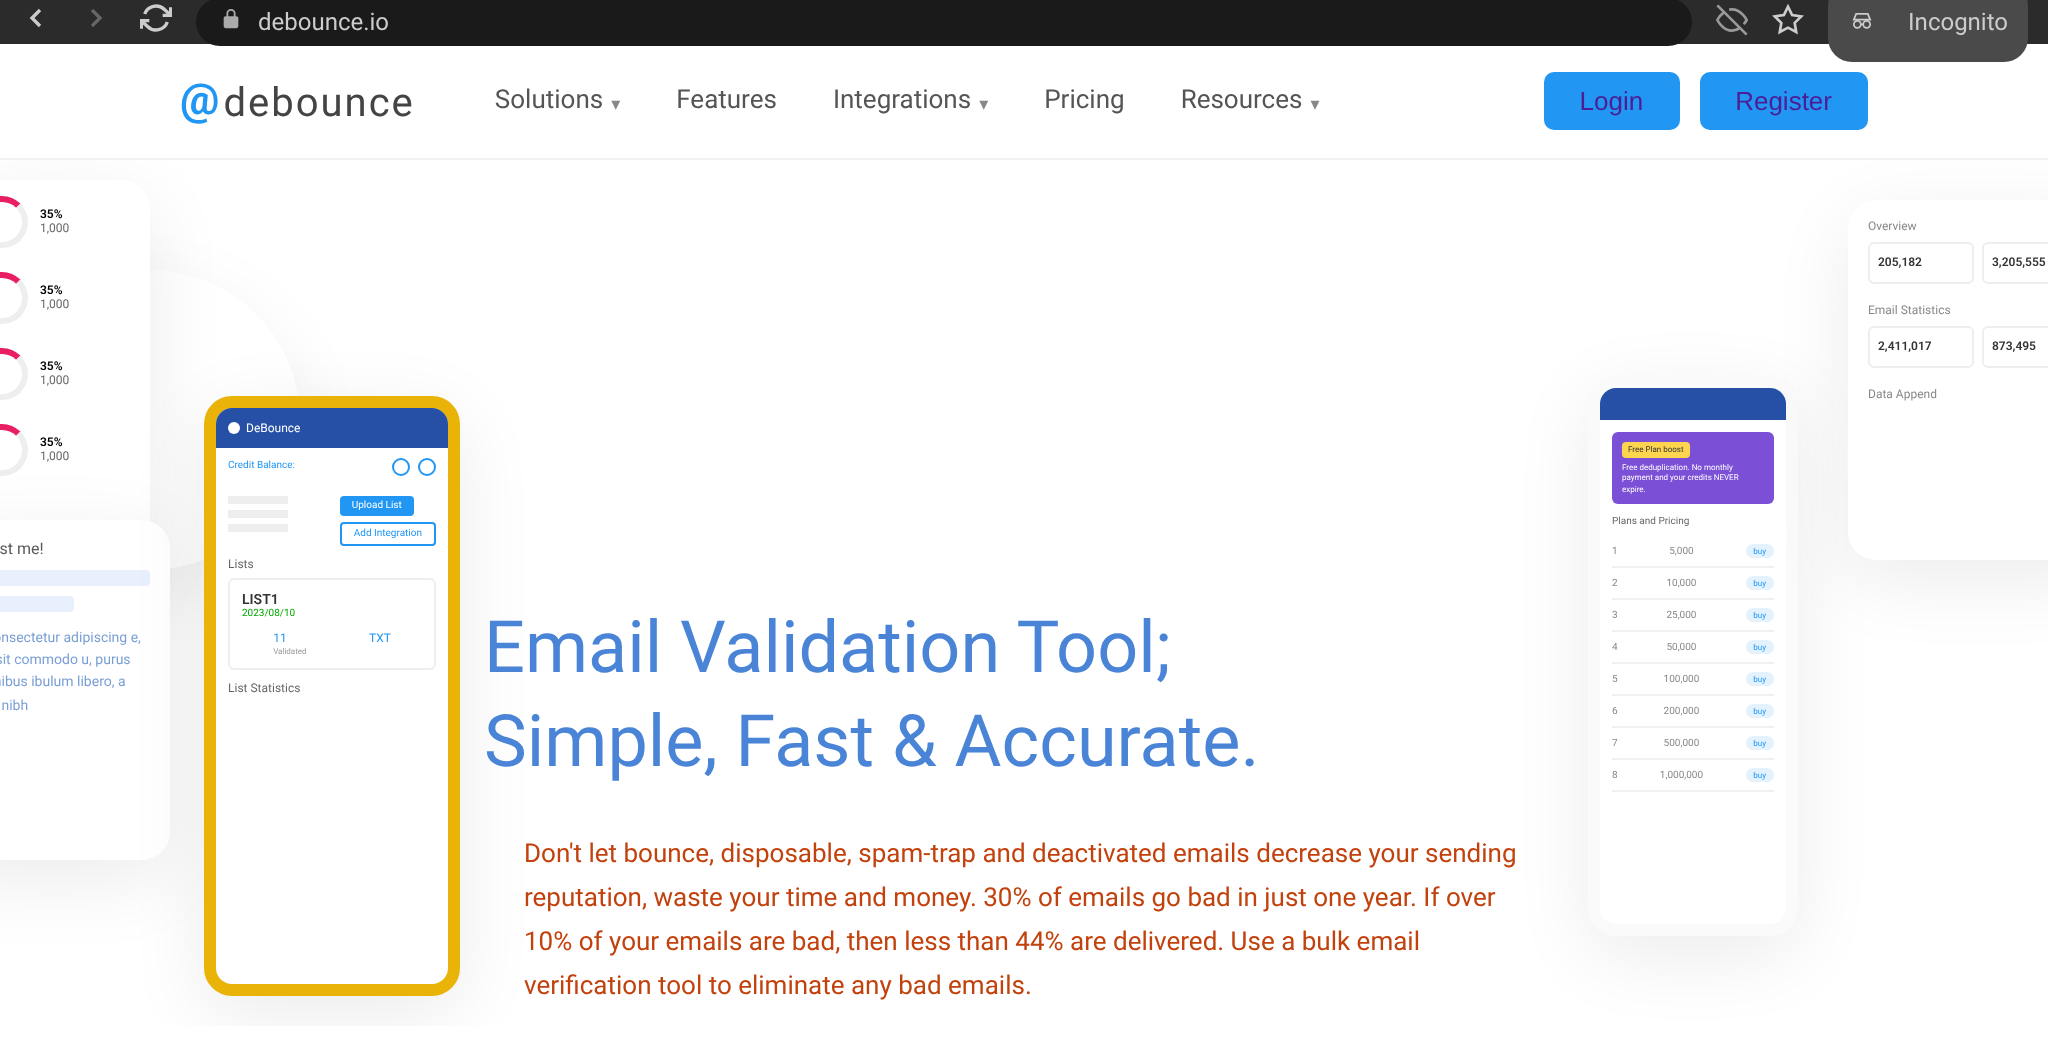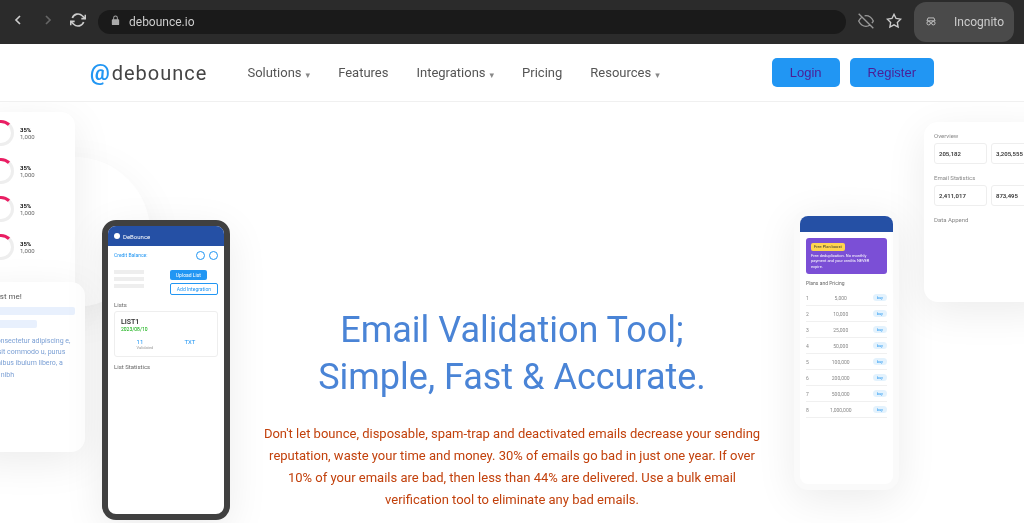--- a/index.html
+++ b/index.html
@@ -1,19 +1,19 @@
 <!DOCTYPE html>
 <html><head>
   <meta charset="utf-8">
   <style>
     * { margin: 0; padding: 0; box-sizing: border-box; }
     body { font-family: -apple-system, BlinkMacSystemFont, "Segoe UI", Roboto, sans-serif; background: #fff; width: 1024px; height: 523px; overflow: hidden; }
     
     
-    .browser-bar { background: #2b2b2b; height: 44px; display: flex; align-items: center; padding: 0 10px; gap: 12px; justify-content: center; }
+    .browser-bar { background: #2b2b2b; height: 22px; display: flex; align-items: center; padding: 0 10px; gap: 12px; justify-content: center; }
     .nav-icons { display: flex; gap: 14px; align-items: center; }
     .nav-icon { color: #ccc; cursor: pointer; }
     .nav-icon.disabled { color: #666; }
     .url-bar { flex: 1; background: #1a1a1a; border-radius: 20px; height: 24px; display: flex; align-items: center; padding: 0 12px; gap: 8px; color: #ccc; font-size: 12px; }
     .lock-icon { color: #aaa; }
     .right-icons { display: flex; gap: 12px; align-items: center; color: #ccc; font-size: 12px; }
     .incognito-badge { display: flex; align-items: center; gap: 16px; background: #4a4a4a; padding: 13px 10px; border-radius: 12px; }
     
     
     .header { height: 58px; display: flex; align-items: center; padding: 0 90px; justify-content: space-between; border-bottom: 1px solid #f0f0f0; background: #fff; }
@@ -22,37 +22,37 @@
     .logo-text { color: #444; font-size: 20px; letter-spacing: 1px; }
     .nav-menu { display: flex; gap: 28px; align-items: center; margin-left: 40px; }
     .nav-item { color: #555; font-size: 13px; cursor: pointer; display: flex; align-items: flex-end; gap: 4px; }
     .nav-buttons { display: flex; gap: 10px; }
     .btn { padding: 7px 18px; border-radius: 5px; font-size: 13px; font-weight: 500; cursor: pointer; border: none; color: #4c1d95; }
     .btn-login { background: #2196f3; }
     .btn-register { background: #2196f3; }
     
     
     .hero { position: relative; background: #fff; padding-top: 55px; height: 433px; overflow: hidden; }
-    .hero-content { max-width: 540px; margin: 0 auto; text-align: center; position: relative; z-index: 2; }
+    .hero-content { max-width: 540px; margin: 16px auto; text-align: left; position: relative; z-index: 2; }
     .hero-title { color: #4a84d6; font-size: 36px; font-weight: 400; line-height: 1.3; margin-bottom: 22px; }
     .hero-desc { color: #c2410c; font-size: 13px; line-height: 1.7; margin-bottom: 26px; padding: 0 20px; }
     
     
     .mockup { position: absolute; background: #fff; border-radius: 14px; box-shadow: 0 10px 40px rgba(0,0,0,0.08); }
     .mockup-left-1 { left: -20px; top: 10px; width: 95px; height: 190px; padding: 8px; }
     .mockup-left-1 .row { display: flex; align-items: center; gap: 6px; margin-bottom: 12px; }
     .circle-gauge { width: 26px; height: 26px; border-radius: 50%; border: 3px solid #e91e63; border-right-color: #eee; border-bottom-color: #eee; position: relative; }
     .gauge-txt { font-size: 6px; color: #666; }
     
     .mockup-left-2 { left: -30px; top: 180px; width: 115px; height: 170px; padding: 10px; font-size: 7px; color: #7a9fd4; }
     .ml2-title { color: #5a5a5a; font-size: 8px; margin-bottom: 6px; }
     .ml2-line { background: #e8f0fd; height: 8px; border-radius: 2px; margin-bottom: 5px; }
     .ml2-text { line-height: 1.6; margin-top: 8px; }
     
-    .mockup-phone-left { left: 102px; top: 118px; width: 128px; height: 300px; border: 6px solid #404040; padding: 0; }
+    .mockup-phone-left { left: 102px; top: 118px; width: 128px; height: 300px; border: 6px solid #eab308; padding: 0; }
     .phone-header { background: #2550a5; height: 20px; border-radius: 8px 8px 0 0; display: flex; align-items: center; padding: 0 6px; gap: 3px; }
     .phone-dot { width: 6px; height: 6px; background: #fff; border-radius: 50%; }
     .phone-header-txt { color: #fff; font-size: 6px; }
     .phone-subheader { height: 18px; background: #fff; display: flex; align-items: center; justify-content: flex-end; padding: 0 6px; gap: 4px; }
     .phone-subheader .ic { width: 9px; height: 9px; border: 1px solid #2196f3; border-radius: 50%; }
     .phone-body { padding: 6px; font-size: 5px; color: #888; }
     .phone-btn-blue { background: #2196f3; color: #fff; padding: 2px 6px; border-radius: 2px; font-size: 5px; display: inline-block; margin-bottom: 3px; }
     .phone-btn-outline { border: 1px solid #2196f3; color: #2196f3; padding: 2px 6px; border-radius: 2px; font-size: 5px; display: inline-block; }
     .phone-section-label { font-size: 6px; color: #666; margin: 6px 0 3px; }
     .phone-card { border: 1px solid #eee; border-radius: 3px; padding: 6px; margin-bottom: 4px; }

